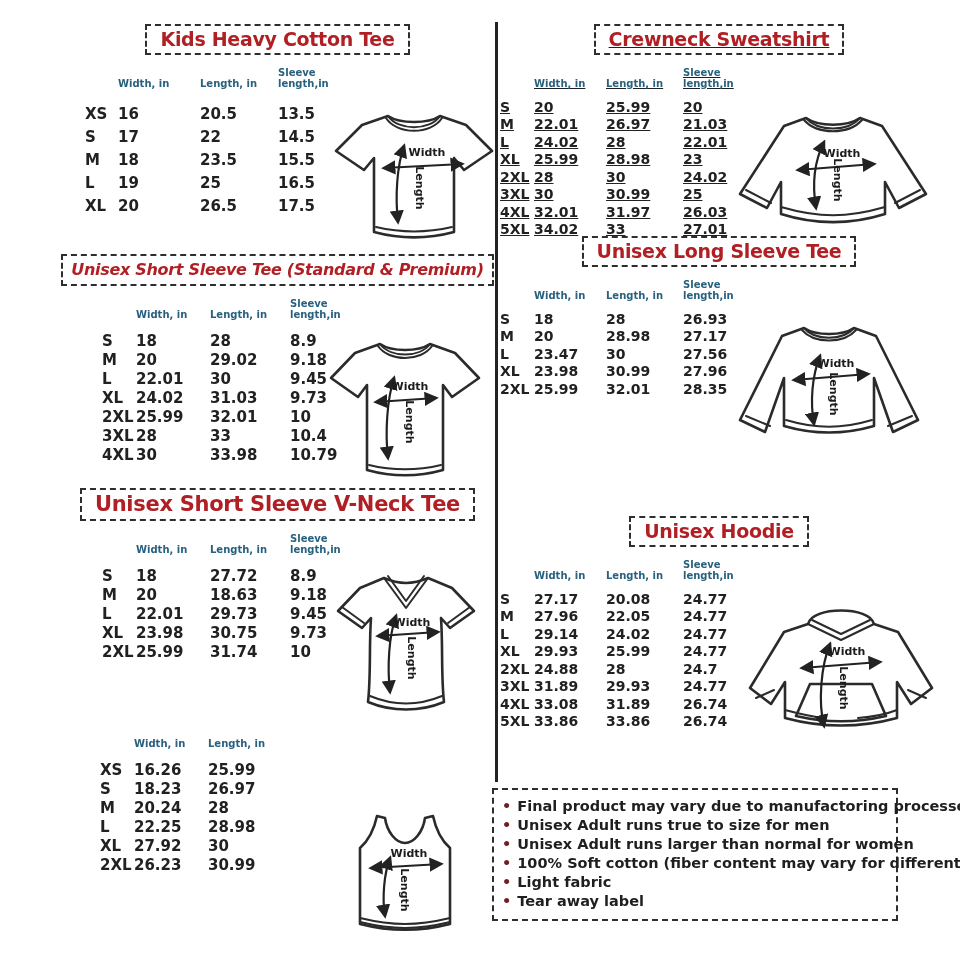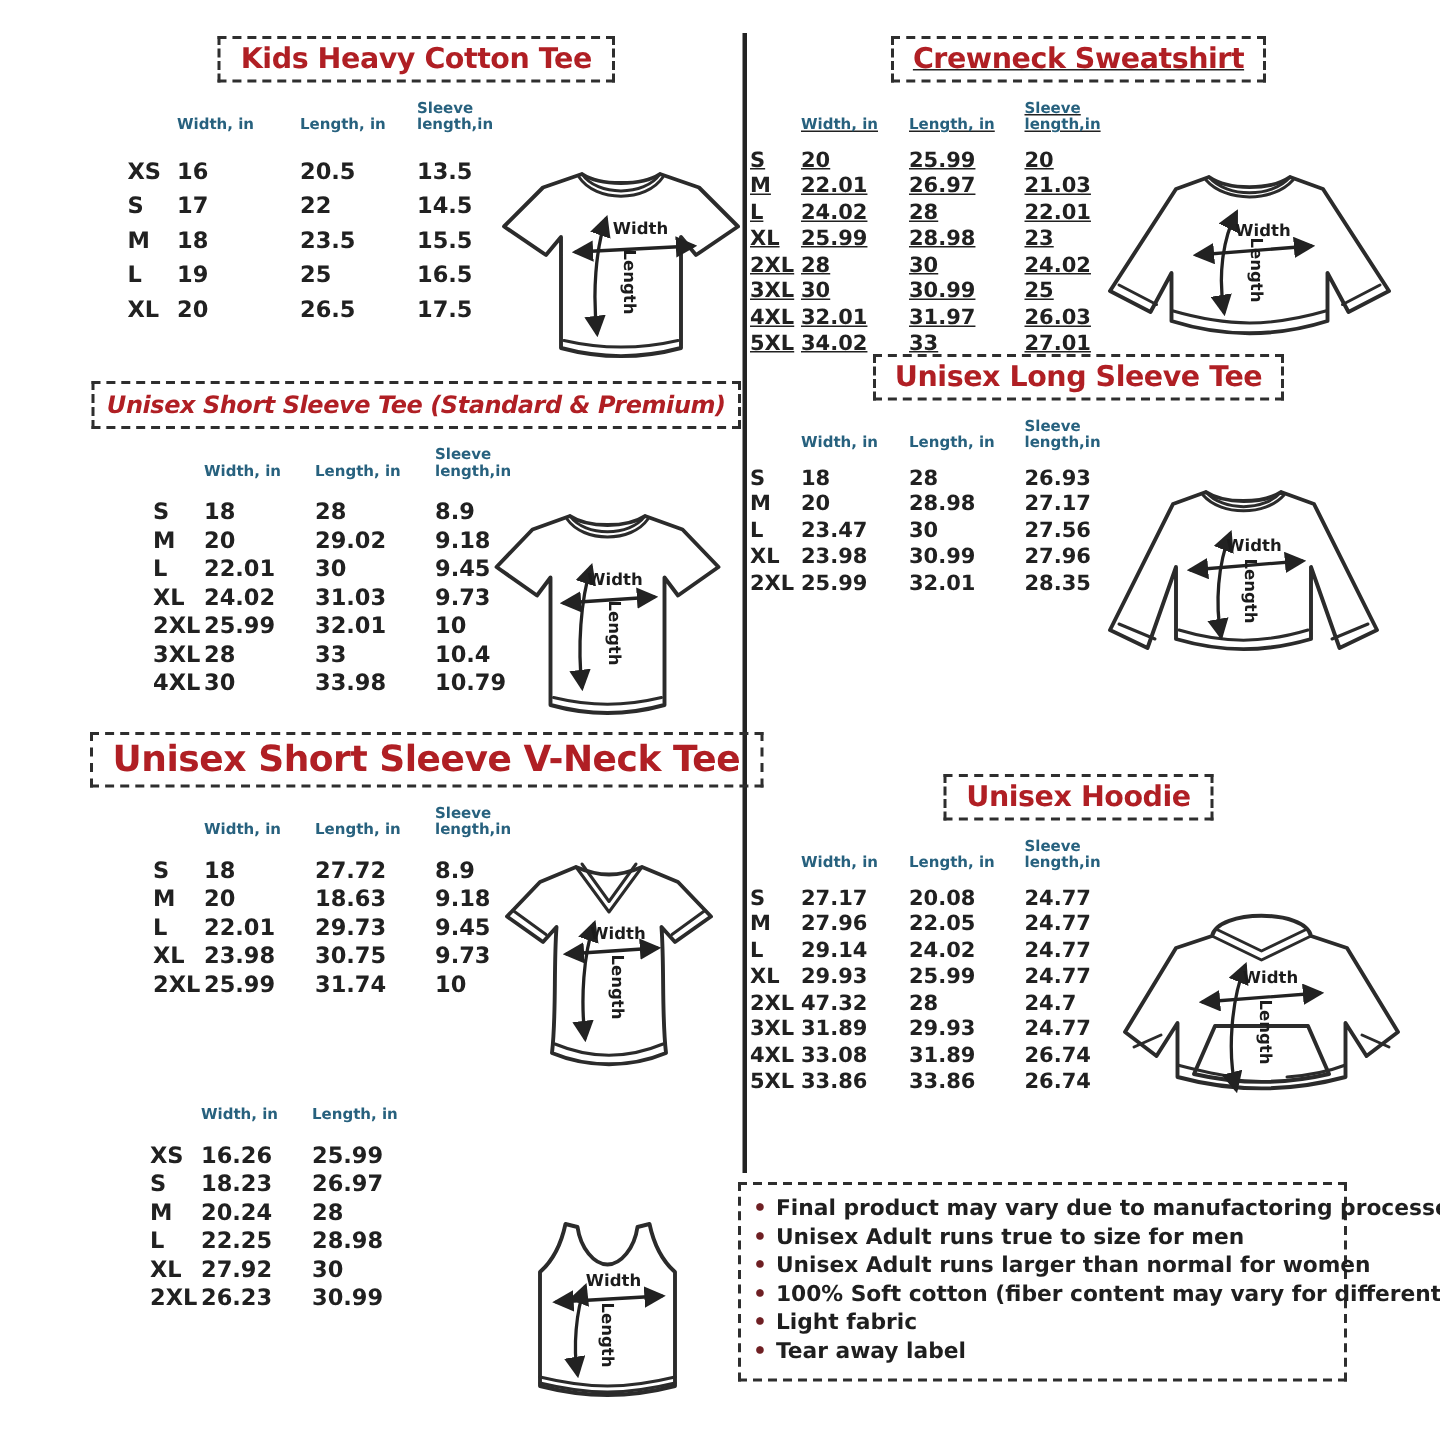--- a/index.html
+++ b/index.html
@@ -3,21 +3,21 @@
 <meta charset="utf-8">
 <style>
   html,body{margin:0;padding:0;width:960px;height:960px;background:#ffffff;overflow:hidden;}
   body{font-family:"DejaVu Sans","Liberation Sans",sans-serif;color:var(--ink,#212121);
        -webkit-font-smoothing:antialiased;position:relative;}
   .divider{position:absolute;background:#232323;width:3px;}
   .panel{position:absolute;}
   .titlebox{display:table;margin:0 auto;border:2px dashed #2e2e2e;padding:2px 13px 3px;
             color:var(--red,#b01f24);font-size:19px;font-weight:bold;white-space:nowrap;letter-spacing:-.3px;}
   .titlebox.small{font-size:16px;padding:4px 8px 5px;font-style:italic;}
-  .titlebox.mid{font-size:24px;}
+  .titlebox.mid{font-size:21px;}
   table.sizes{border-collapse:separate;border-spacing:0;margin-top:12px;}
   .sizes th,.sizes td{font-weight:bold;text-align:left;padding:0;vertical-align:bottom;}
   .sizes thead th{color:var(--teal,#27617e);font-size:10px;line-height:1.1;white-space:pre-line;
                   padding-bottom:11px;}
   .sizes tbody th{font-size:15px;}
   .sizes tbody td{font-size:15px;}
   .left .sizes tbody tr{height:19px;}
   .left .sizes tbody th{width:34px;min-width:34px;}
   .left .sizes td:nth-child(2),.left .sizes thead th:nth-child(2){width:74px;min-width:74px;}
   .left .sizes td:nth-child(3),.left .sizes thead th:nth-child(3){width:80px;min-width:80px;}
@@ -484,21 +484,21 @@
           <td>24.77</td>
         </tr>
         <tr>
           <th>XL</th>
           <td>29.93</td>
           <td>25.99</td>
           <td>24.77</td>
         </tr>
         <tr>
           <th>2XL</th>
-          <td>47.32</td>
+          <td>24.88</td>
           <td>28</td>
           <td>24.7</td>
         </tr>
         <tr>
           <th>3XL</th>
           <td>31.89</td>
           <td>29.93</td>
           <td>24.77</td>
         </tr>
         <tr>

